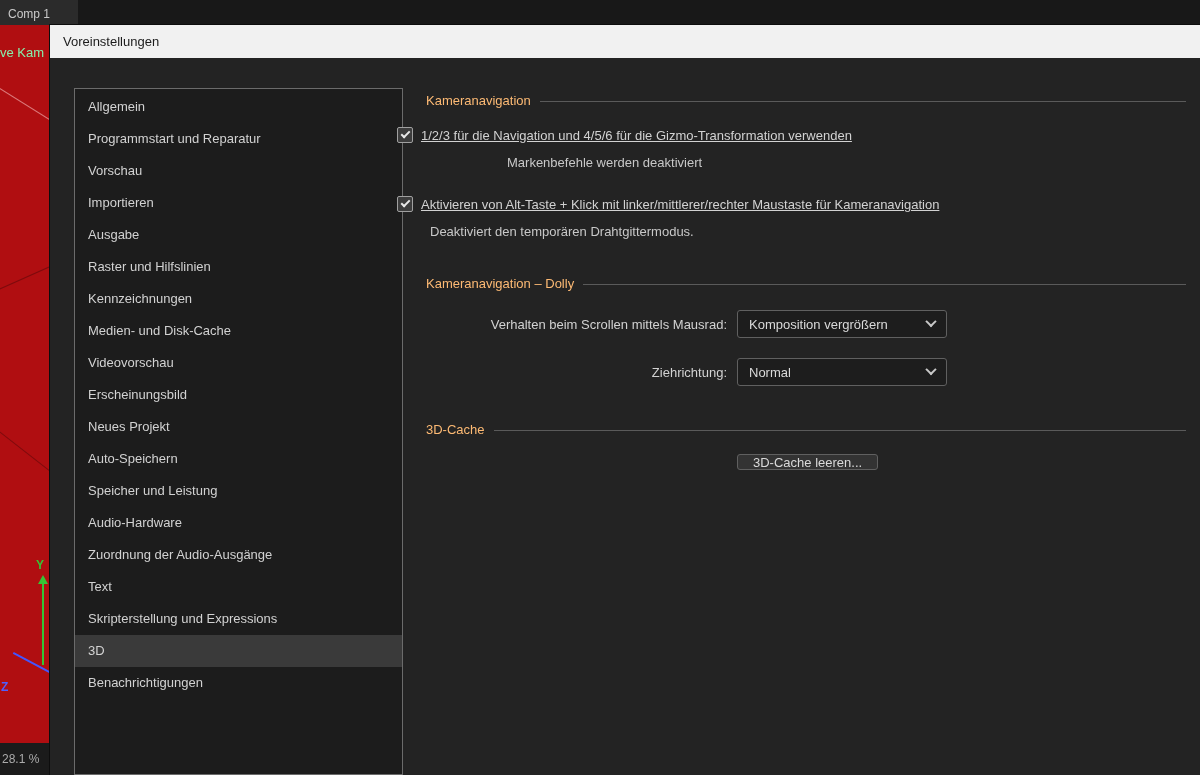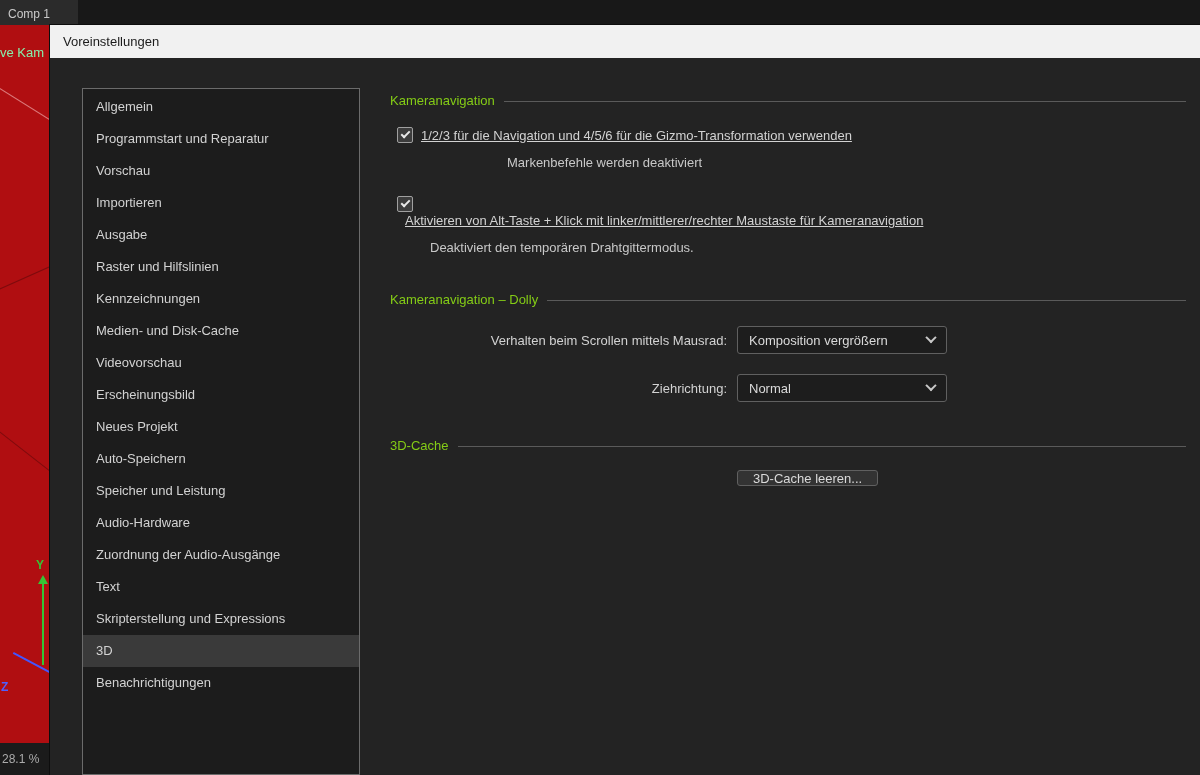--- a/index.html
+++ b/index.html
@@ -30,33 +30,33 @@
   .viewer-bottom { position:absolute; left:0; top:718px; width:50px; height:32px; background:#1b1b1b;
                    color:#ababab; font-size:12px; display:flex; align-items:center; padding-left:2px; }
 
   
   .dialog { position:absolute; left:50px; top:25px; width:1150px; height:750px; box-shadow:0 0 0 1px #0d0d0d; }
   .titlebar { height:33px; background:#f1f1f1; color:#1b1b1b; font-size:13px;
               display:flex; align-items:center; padding-left:13px; }
   .dialog-body { position:absolute; left:0; top:33px; width:1150px; height:717px; background:#232323; }
 
   
-  .sidebar { position:absolute; left:32px; top:30px; width:278px; height:687px;
+  .sidebar { position:absolute; left:24px; top:30px; width:329px; height:687px;
              background:#1c1c1c; border:1px solid #6b6b6b; padding-top:2px; overflow:hidden; }
   .side-item { height:32px; line-height:32px; padding-left:13px; font-size:13px; color:#d2d2d2;
                white-space:nowrap; cursor:default; }
   .side-item.selected { background:#3a3a3a; }
 
   
   .main { position:absolute; left:340px; top:34px; right:14px; color:#d2d2d2; font-size:13px; }
-  .section-header { display:flex; align-items:center; height:16px; color:#84cc16; }
+  .section-header { display:flex; align-items:center; height:16px; color:#fdba74;margin-left:36px; }
   .section-header .rule { flex:1; height:1px; background:#5a5a5a; margin-left:9px; margin-top:2px; }
 
   .cb-row { display:flex; align-items:flex-start; margin-top:19px; padding-left:7px; }
-  .cb-row.second { margin-top:26px;flex-direction:column; }
+  .cb-row.second { margin-top:26px; }
   .checkbox { width:16px; height:16px; background:#3c3c3c; border:1px solid #a0a0a0; border-radius:2px;
               flex:0 0 16px; position:relative; cursor:default; }
   .checkbox .check { position:absolute; left:3px; top:3px; width:9px; height:5px;
                      border-left:2px solid #e8e8e8; border-bottom:2px solid #e8e8e8;
                      transform:rotate(-45deg); }
   .cb-label { margin-left:8px; line-height:18px;text-decoration:underline; }
   .cb-note { margin-top:10px; color:#c8c8c8; }
   .note-1 { margin-left:117px; }
   .note-2 { margin-left:40px; }
 

